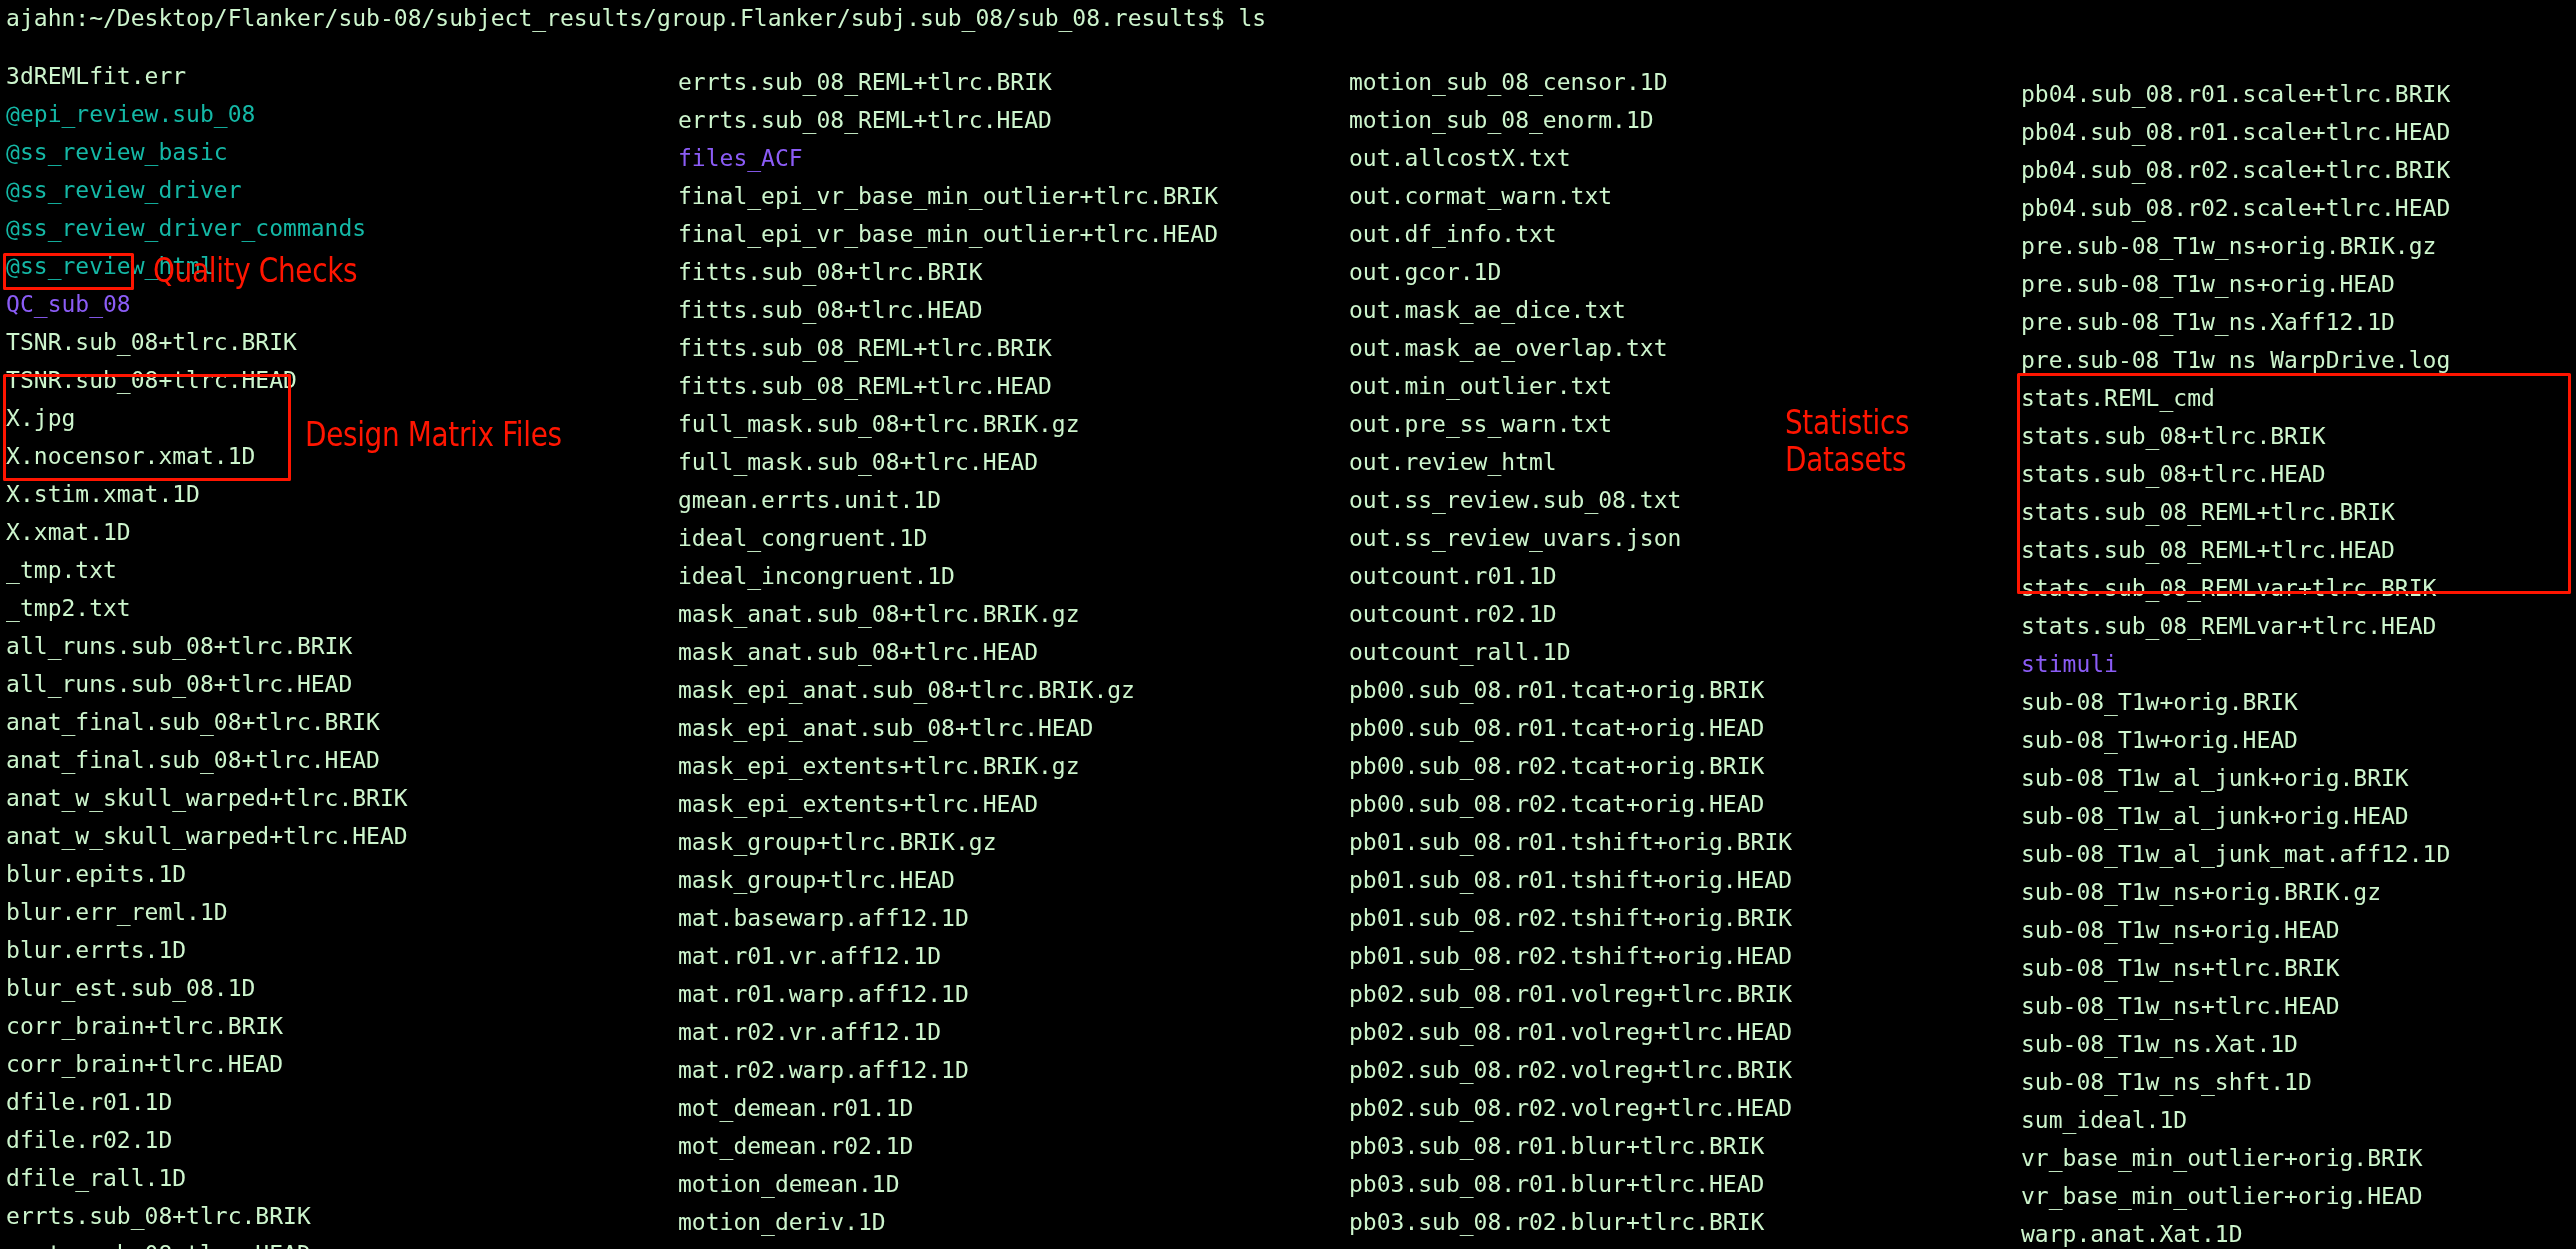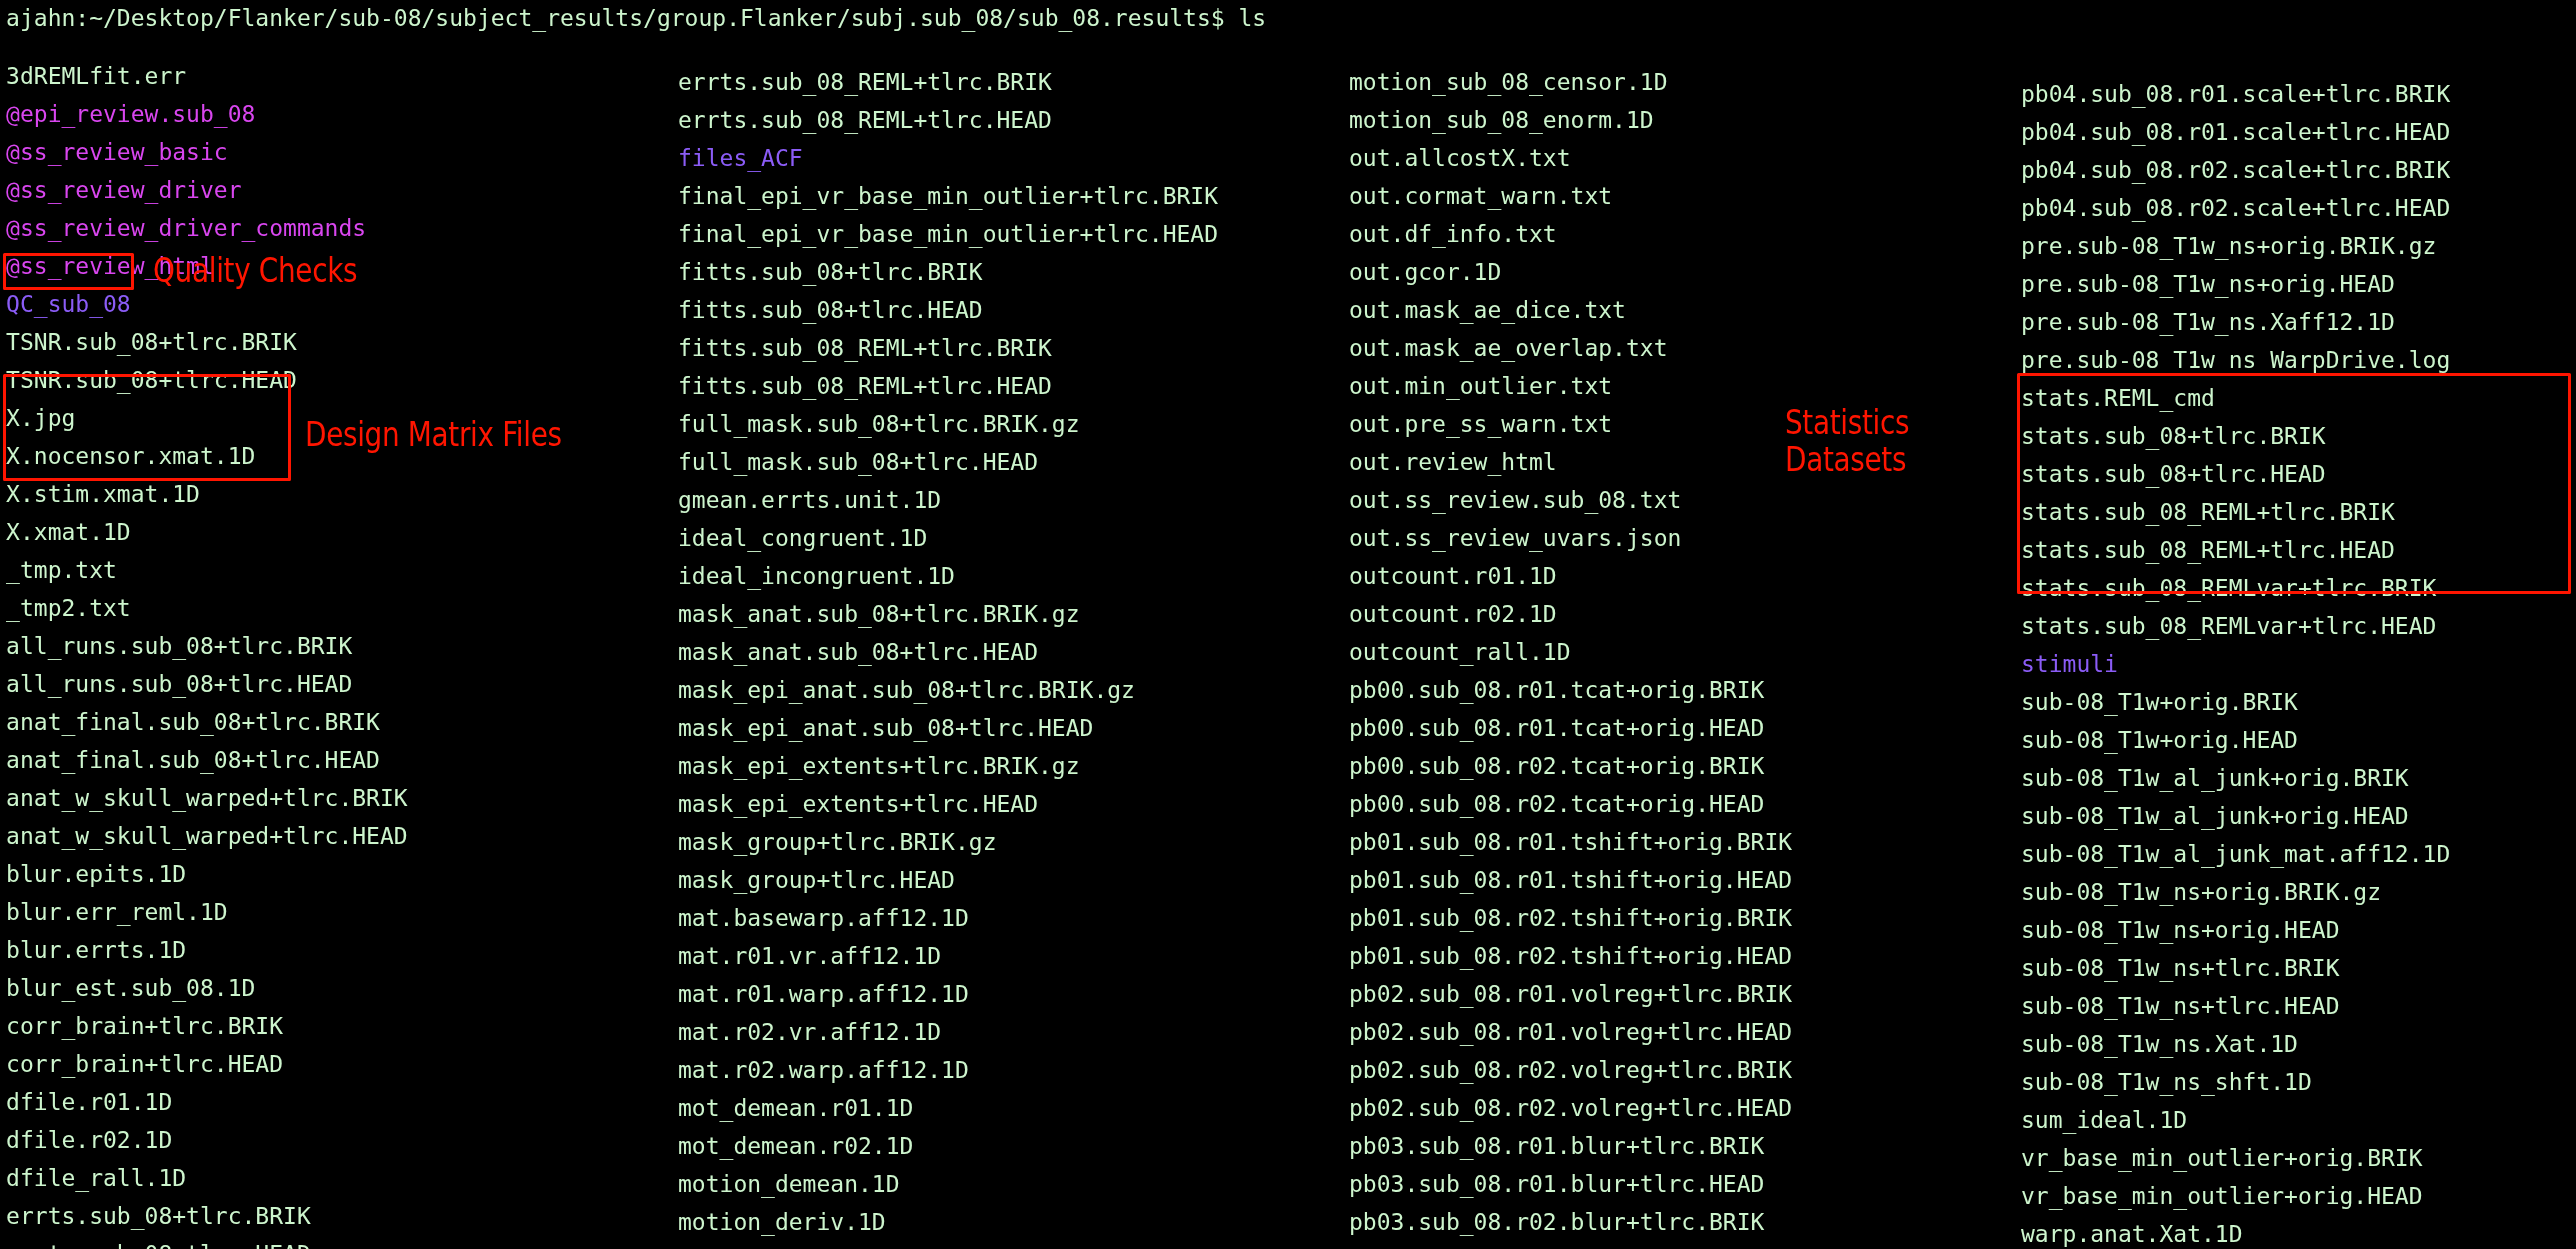--- a/index.html
+++ b/index.html
@@ -27,21 +27,21 @@
     line-height:38px;
     white-space:pre;
     color:#cdf5cd;
     margin-top:32px;
   }
   .col .entry{
     display:block;
     height:38px;
     color:#cdf5cd;
   }
-  .entry.exe{color:#d946ef;}
+  .entry.exe{color:#14b8a6;}
   .entry.dir{color:#8b5cf6;}
   #col1{left:6.1px;top:25px;}
   #col2{left:678px;top:31px;}
   #col3{left:1349px;top:31px;}
   #col4{left:2021px;top:43px;}
 
   
   .anno-box{
     position:absolute;
     border:3.8px solid #ff1500;

